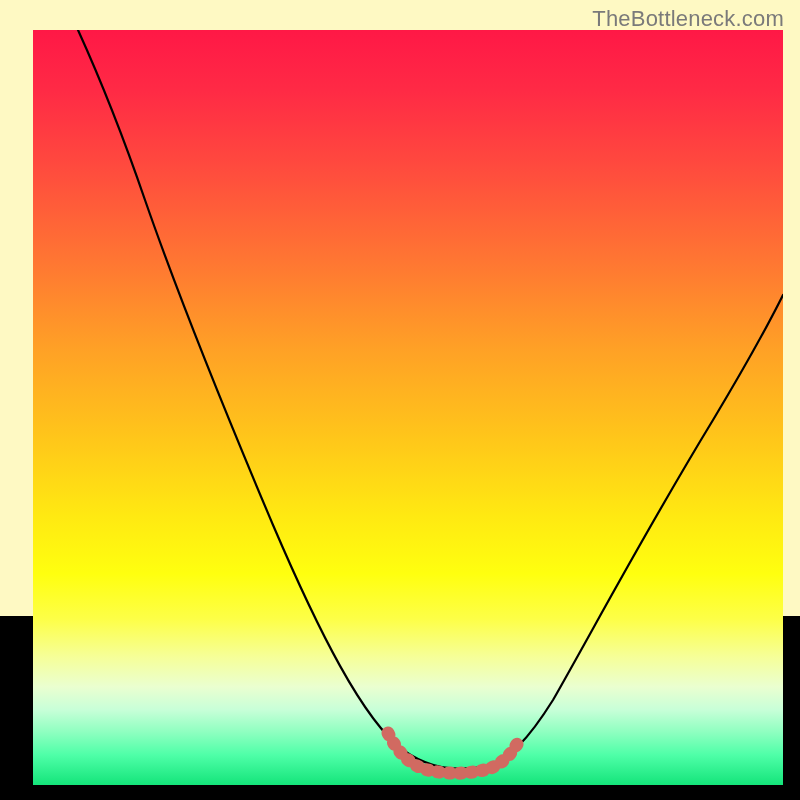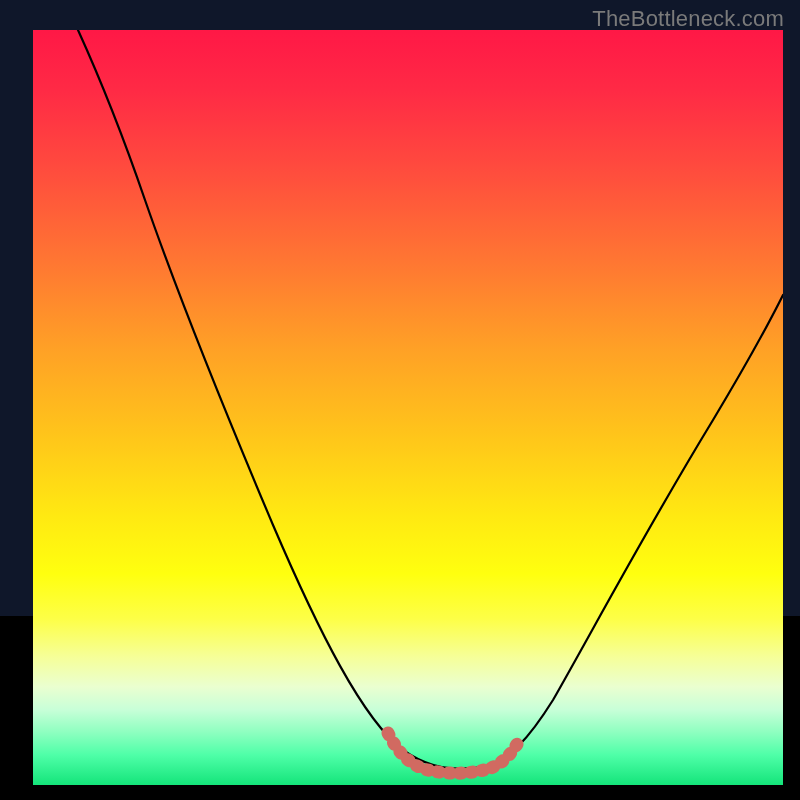--- a/index.html
+++ b/index.html
@@ -8,21 +8,21 @@
     width: 800px;
     height: 800px;
     background: #000;
     overflow: hidden;
     font-family: Arial, Helvetica, sans-serif;
   }
   .frame {
     position: relative;
     width: 800px;
     height: 616px;
-    background: #0f172a;
+    background: #fef9c3;
   }
   .plot-area {
     position: absolute;
     left: 33px;
     top: 30px;
     width: 750px;
     height: 755px;
     
     background: linear-gradient(
       to bottom,

